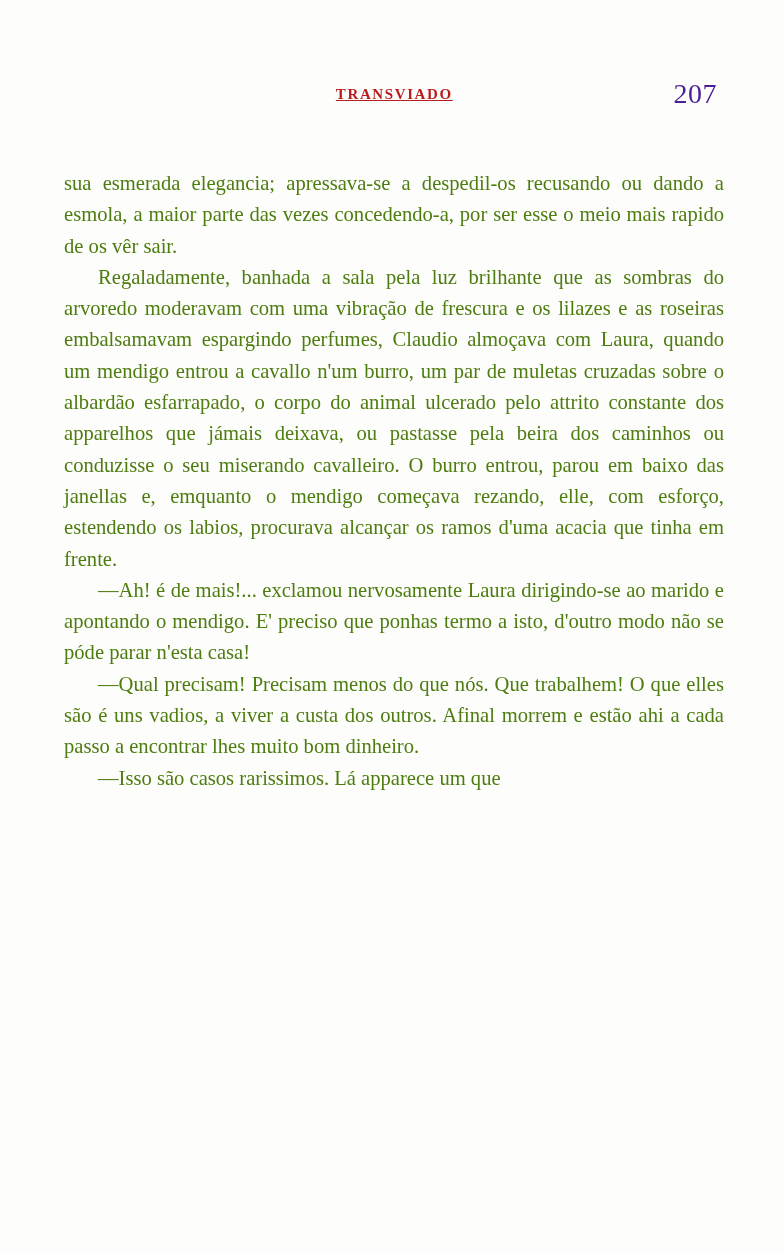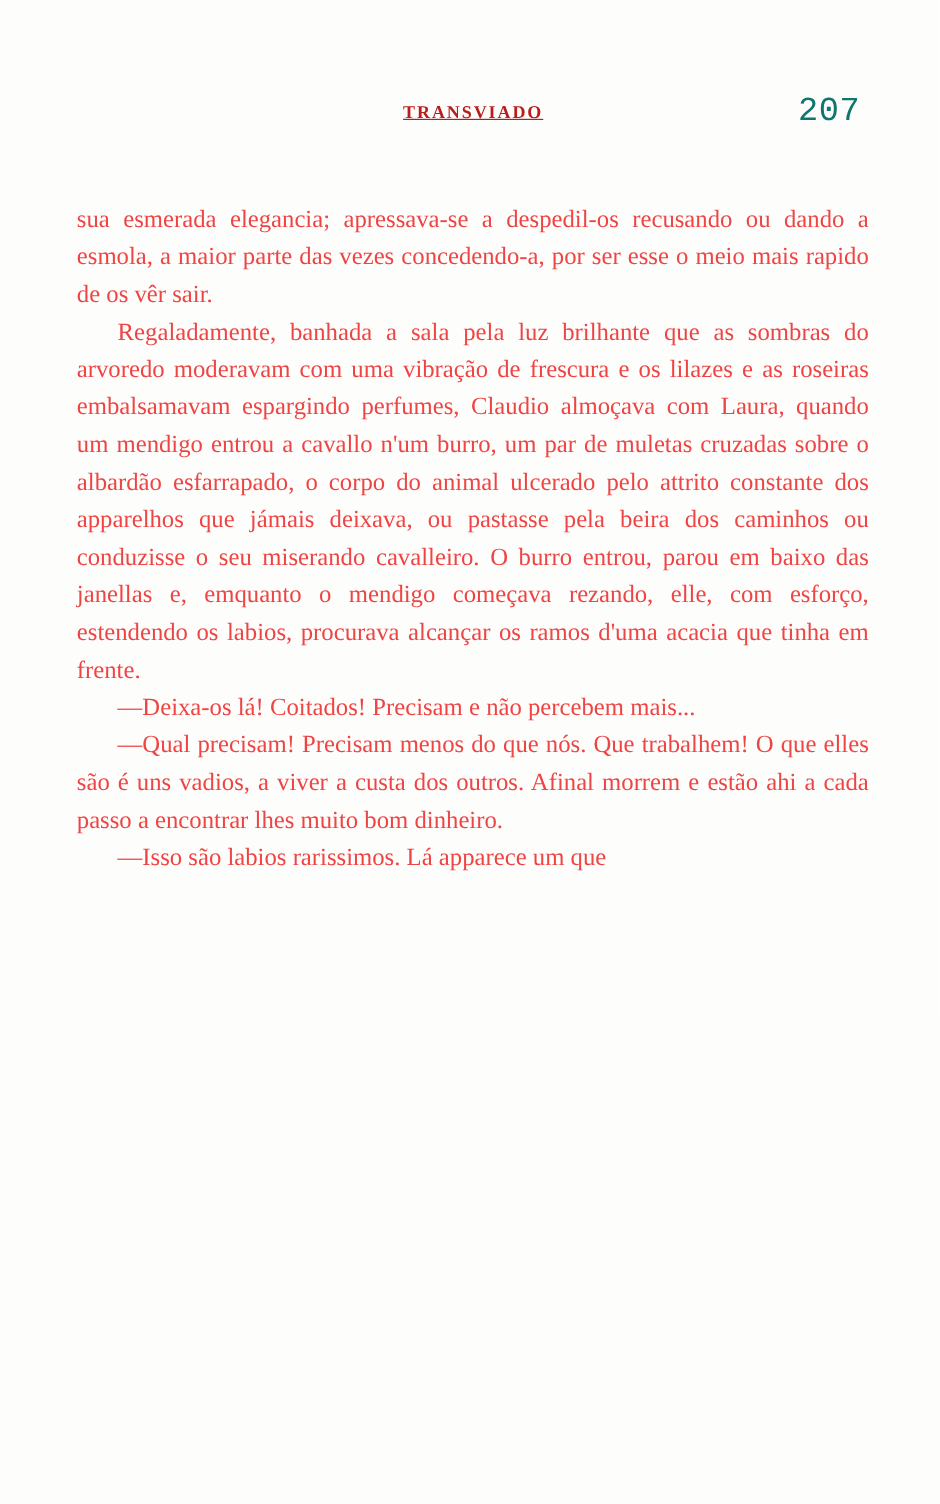--- a/index.html
+++ b/index.html
@@ -40,35 +40,35 @@
     letter-spacing: 1.6px;
     font-weight: 700;
     color: #b91c1c;
     text-indent: 1.6px;
     text-decoration: underline;
   }
   .folio {
     position: absolute;
     right: 6px;
     top: 0;
-    font-family: Liberation Mono, monospace;
+    font-family: Liberation Serif, serif;
     font-size: 28px;
-    color: #0f766e;
+    color: #4c1d95;
     letter-spacing: 0.5px;
   }
   .body-text {
     position: absolute;
     left: 64px;
     top: 168px;
     width: 660px;
     font-size: 20.6px;
     line-height: 31.3px;
     text-align: justify;
     text-justify: inter-word;
-    color: #ef4444;
+    color: #4d7c0f;
     font-family: "Liberation Serif", serif;
     -webkit-font-smoothing: none;
   }
   .body-text p {
     margin: 0;
     text-indent: 34px;
     text-align: justify;
   }
   .body-text p.noindent {
     text-indent: 0;
@@ -87,18 +87,18 @@
 <div class="page">
 
   <div class="page-header">
     <div class="running-head">TRANSVIADO</div>
     <div class="folio">207</div>
   </div>
 
   <div class="body-text">
     <p class="noindent">sua esmerada elegancia; apressava-se a despedil-os recusando ou dando a esmola, a maior parte das vezes concedendo-a, por ser esse o meio mais rapido de os vêr sair.</p>
     <p>Regaladamente, banhada a sala pela luz brilhante que as sombras do arvoredo moderavam com uma vibração de frescura e os lilazes e as roseiras embalsamavam espargindo perfumes, Claudio almoçava com Laura, quando um mendigo entrou a cavallo n'um burro, um par de muletas cruzadas sobre o albardão esfarrapado, o corpo do animal ulcerado pelo attrito constante dos apparelhos que jámais deixava, ou pastasse pela beira dos caminhos ou conduzisse o seu miserando cavalleiro. O burro entrou, parou em baixo das janellas e, emquanto o mendigo começava rezando, elle, com esforço, estendendo os labios, procurava alcançar os ramos d'uma acacia que tinha em frente.</p>
-    <p class="dash">—Deixa-os lá! Coitados! Precisam e não percebem mais...</p>
+    <p class="dash">—Ah! é de mais!... exclamou nervosamente Laura dirigindo-se ao marido e apontando o mendigo. E' preciso que ponhas termo a isto, d'outro modo não se póde parar n'esta casa!</p>
     <p class="dash">—Qual precisam! Precisam menos do que nós. Que trabalhem! O que elles são é uns vadios, a viver a custa dos outros. Afinal morrem e estão ahi a cada passo a encontrar lhes muito bom dinheiro.</p>
-    <p class="dash">—Isso são labios rarissimos. Lá apparece um que</p>
+    <p class="dash">—Isso são casos rarissimos. Lá apparece um que</p>
   </div>
 
 </div>
 
 </body></html>

